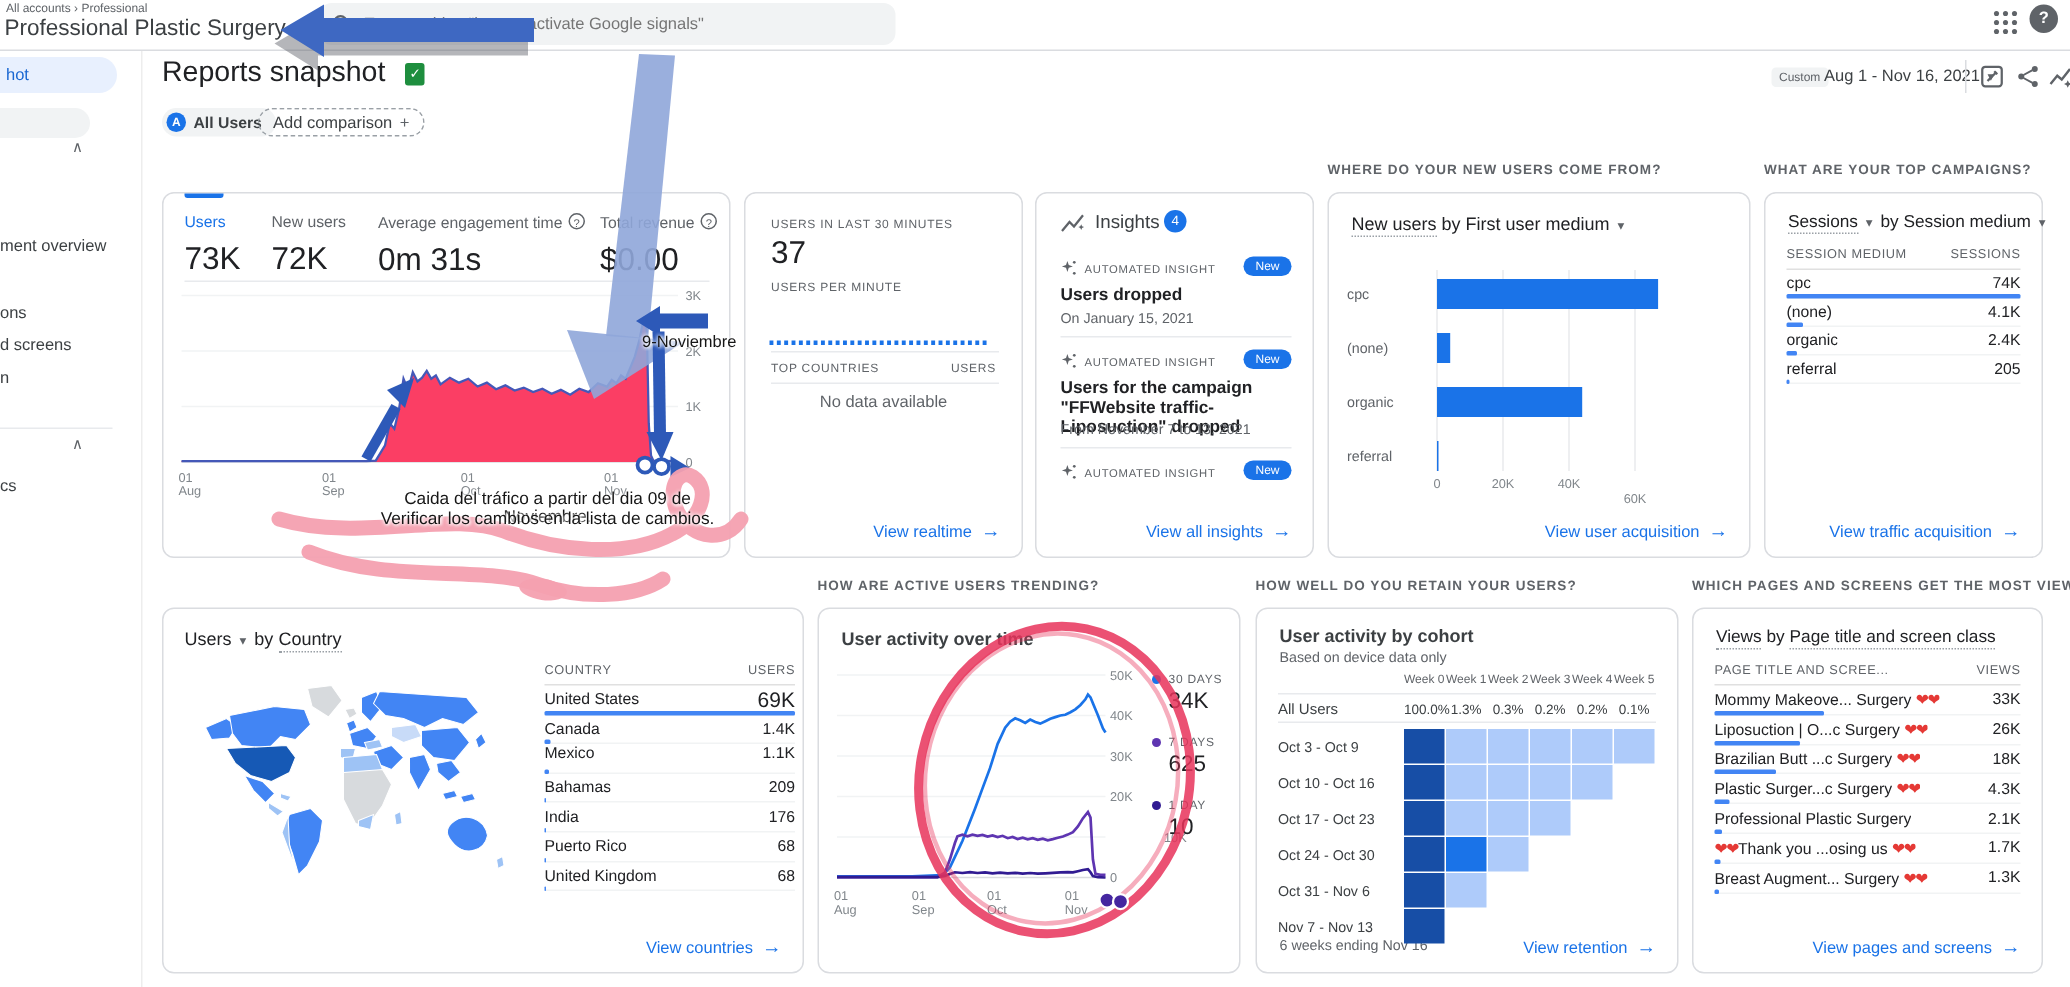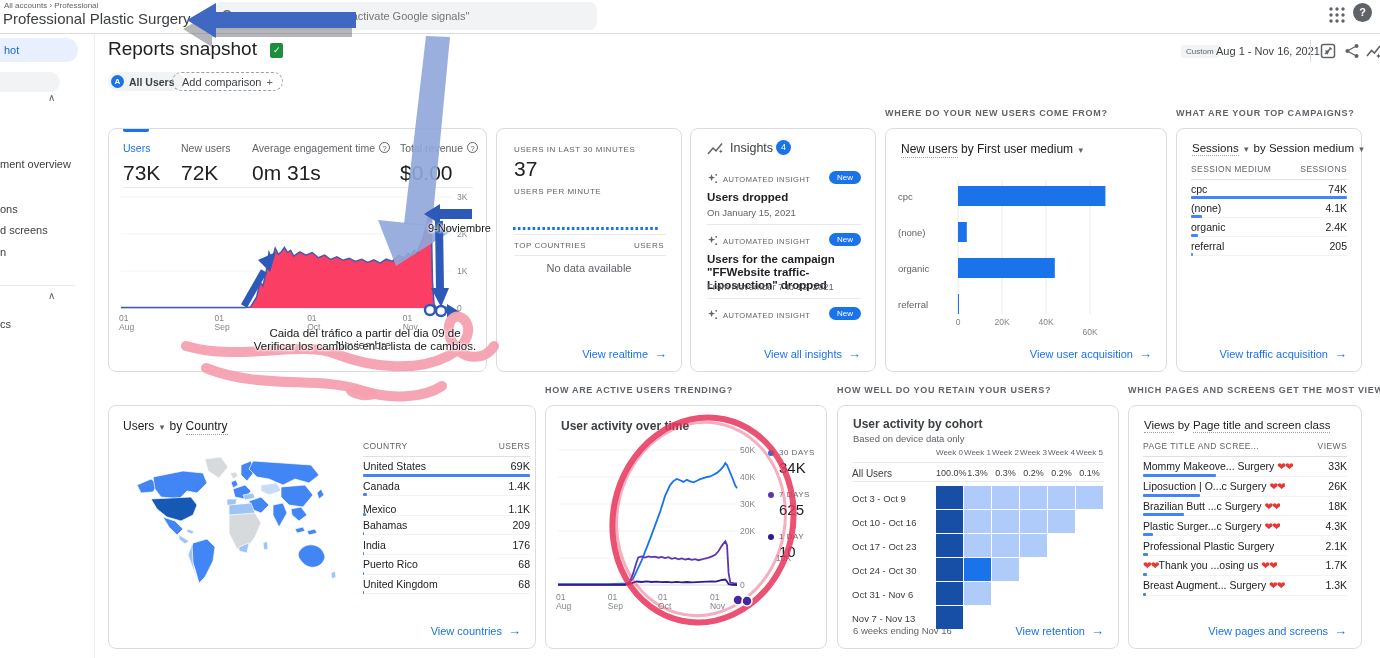--- a/index.html
+++ b/index.html
@@ -437,29 +437,29 @@
         <div style="position: absolute; left: 0px; bottom: -1px; height: 3px; background: rgb(66, 133, 244); border-radius: 1px; width: 1.2%;"></div>
       </div>
     </div>
     <div style="position: absolute; left: 363px; top: 441px; width: 167px;">
       <div style="display: flex; justify-content: space-between; font-size: 8.5px; color: rgb(95, 99, 104); letter-spacing: 0.4px; padding-bottom: 5px; border-bottom: 1px solid rgb(224, 224, 224);">
         <span>COUNTRY</span>
         <span>USERS</span>
       </div>
       <div style="position: relative; display: flex; justify-content: space-between; align-items: center; height: 19.6px; border-bottom: 1px solid rgb(241, 243, 244);">
         <span style="font-size: 10.5px; color: rgb(32, 33, 36); white-space: nowrap; overflow: hidden; max-width: 120px;"><span>United States</span></span>
-        <span style="font-size: 11px; color: rgb(32, 33, 36);">69K</span>
+        <span style="font-size: 14px; color: rgb(32, 33, 36);">69K</span>
         <div style="position: absolute; left: 0px; bottom: -1px; height: 3px; background: rgb(66, 133, 244); border-radius: 1px; width: 100%;"></div>
       </div>
       <div style="position: relative; display: flex; justify-content: space-between; align-items: center; height: 19.6px; border-bottom: 1px solid rgb(241, 243, 244);">
         <span style="font-size: 10.5px; color: rgb(32, 33, 36); white-space: nowrap; overflow: hidden; max-width: 120px;"><span>Canada</span></span>
         <span style="font-size: 10.5px; color: rgb(32, 33, 36);">1.4K</span>
         <div style="position: absolute; left: 0px; bottom: -1px; height: 3px; background: rgb(66, 133, 244); border-radius: 1px; width: 2.5%;"></div>
       </div>
-      <div style="position: relative; display: flex; justify-content: space-between; align-items: flex-end; height: 19.6px; border-bottom: 1px solid rgb(241, 243, 244);">
+      <div style="position: relative; display: flex; justify-content: space-between; align-items: flex-start; height: 19.6px; border-bottom: 1px solid rgb(241, 243, 244);">
         <span style="font-size: 10.5px; color: rgb(32, 33, 36); white-space: nowrap; overflow: hidden; max-width: 120px;"><span>Mexico</span></span>
         <span style="font-size: 10.5px; color: rgb(32, 33, 36);">1.1K</span>
         <div style="position: absolute; left: 0px; bottom: -1px; height: 3px; background: rgb(66, 133, 244); border-radius: 1px; width: 2%;"></div>
       </div>
       <div style="position: relative; display: flex; justify-content: space-between; align-items: center; height: 19.6px; border-bottom: 1px solid rgb(241, 243, 244);">
         <span style="font-size: 10.5px; color: rgb(32, 33, 36); white-space: nowrap; overflow: hidden; max-width: 120px;"><span>Bahamas</span></span>
         <span style="font-size: 10.5px; color: rgb(32, 33, 36);">209</span>
         <div style="position: absolute; left: 0px; bottom: -1px; height: 3px; background: rgb(66, 133, 244); border-radius: 1px; width: 0.6%;"></div>
       </div>
       <div style="position: relative; display: flex; justify-content: space-between; align-items: center; height: 19.6px; border-bottom: 1px solid rgb(241, 243, 244);">

